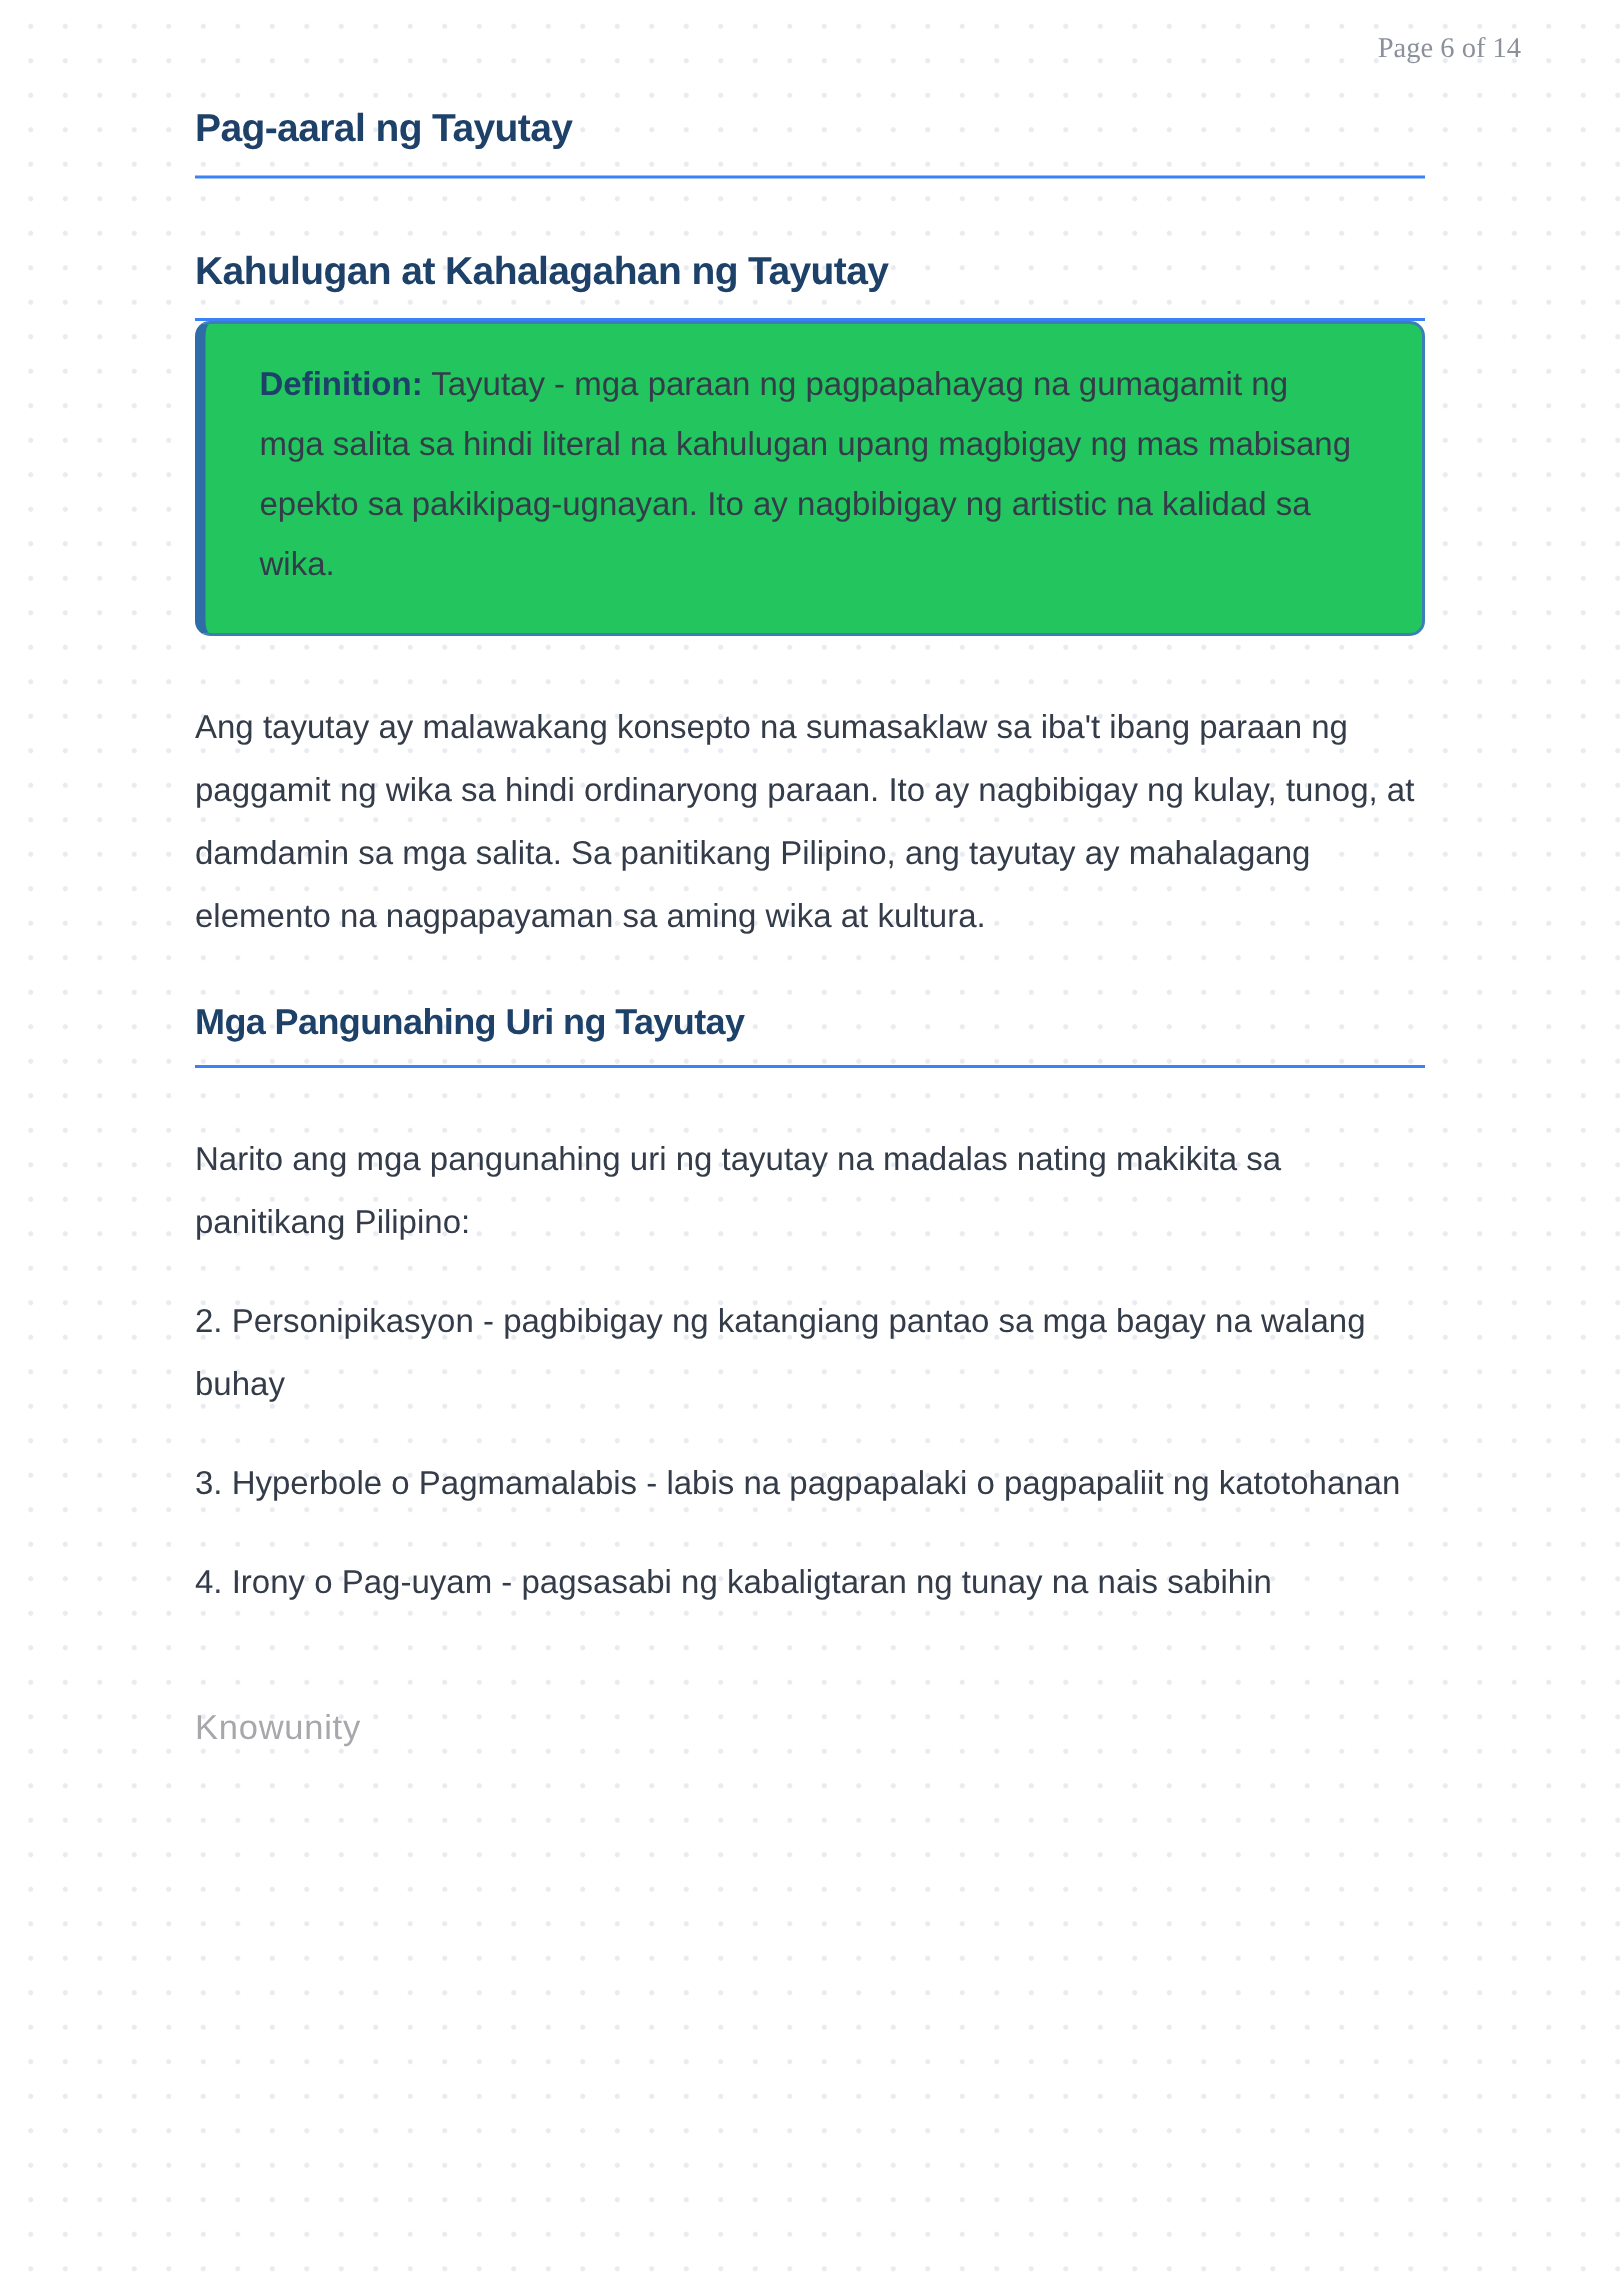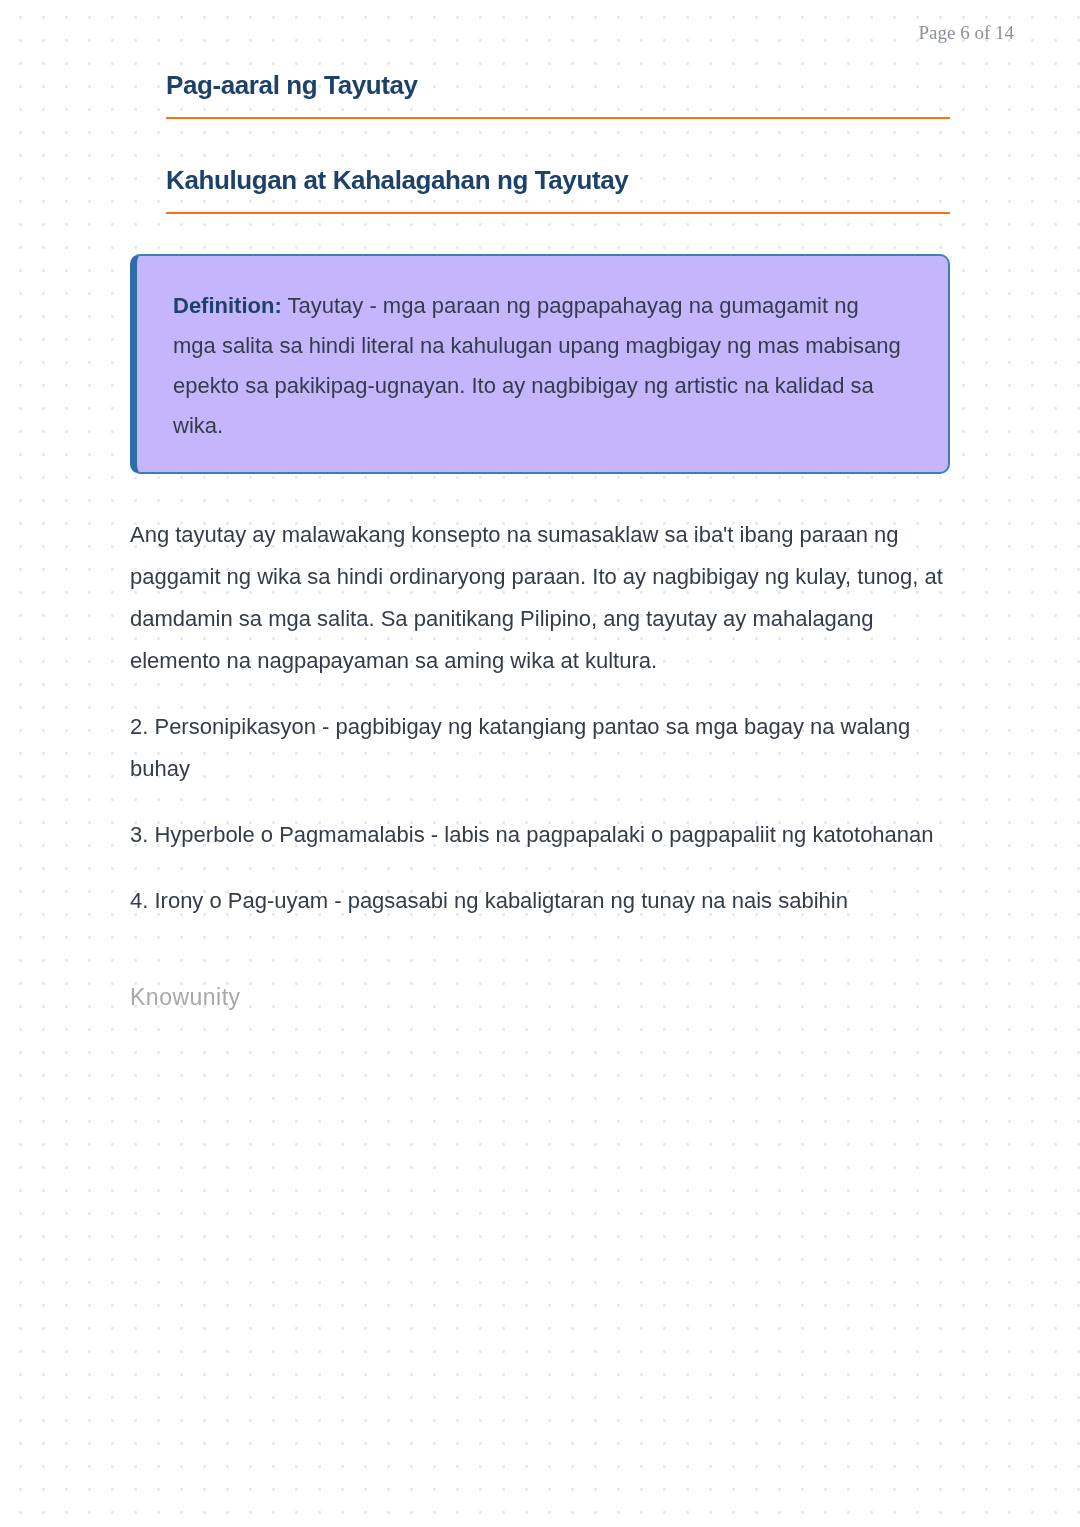--- a/index.html
+++ b/index.html
@@ -31,36 +31,34 @@
 
   .content {
     padding: 0 130px;
   }
 
   .section-heading {
     font-size: 26px;
     font-weight: bold;
     color: #1d4168;
     letter-spacing: -0.4px;
-    border-bottom: 2px solid #f97316;
+    border-bottom: 2px solid #3b82f6;
     padding-bottom: 16px;
-    margin-left: 36px;
   }
 
   .h1 { margin-top: 70px; }
   .h2 { margin-top: 46px; }
   .h3 { margin-top: 36px; font-size: 24px; padding-bottom: 14px; }
 
   .def-box {
-    margin-top: 40px;
-    background: #c4b5fd;
+    background: #22c55e;
     border: 2px solid #3c7fb5;
     border-left: 7px solid #2e6da8;
     border-radius: 10px;
-    padding: 30px 42px 26px 36px;
+    padding: 20px 42px 26px 36px;
   }
 
   .def-text {
     font-size: 22px;
     line-height: 40px;
     color: #343c49;
   }
 
   .def-label {
     font-weight: bold;
@@ -98,21 +96,23 @@
 
   <h2 class="section-heading h2">Kahulugan at Kahalagahan ng Tayutay</h2>
 
   <div class="def-box">
     <p class="def-text"><strong class="def-label">Definition:</strong> <span>Tayutay - mga paraan ng pagpapahayag na gumagamit ng mga salita sa hindi literal na kahulugan upang magbigay ng mas mabisang epekto sa pakikipag-ugnayan. Ito ay nagbibigay ng artistic na kalidad sa wika.</span></p>
   </div>
 
   <p class="body-par first-par">Ang tayutay ay malawakang konsepto na sumasaklaw sa iba't ibang paraan ng paggamit ng wika sa hindi ordinaryong paraan. Ito ay nagbibigay ng kulay, tunog, at damdamin sa mga salita. Sa panitikang Pilipino, ang tayutay ay mahalagang elemento na nagpapayaman sa aming wika at kultura.</p>
 
 
+  <h3 class="section-heading h3">Mga Pangunahing Uri ng Tayutay</h3>
 
+  <p class="body-par intro-par">Narito ang mga pangunahing uri ng tayutay na madalas nating makikita sa panitikang Pilipino:</p>
 
 
   <p class="body-par list-par">2. Personipikasyon - pagbibigay ng katangiang pantao sa mga bagay na walang buhay</p>
 
   <p class="body-par list-par">3. Hyperbole o Pagmamalabis - labis na pagpapalaki o pagpapaliit ng katotohanan</p>
 
   <p class="body-par list-par">4. Irony o Pag-uyam - pagsasabi ng kabaligtaran ng tunay na nais sabihin</p>
 
   <div class="footer-brand">Knowunity</div>
 

